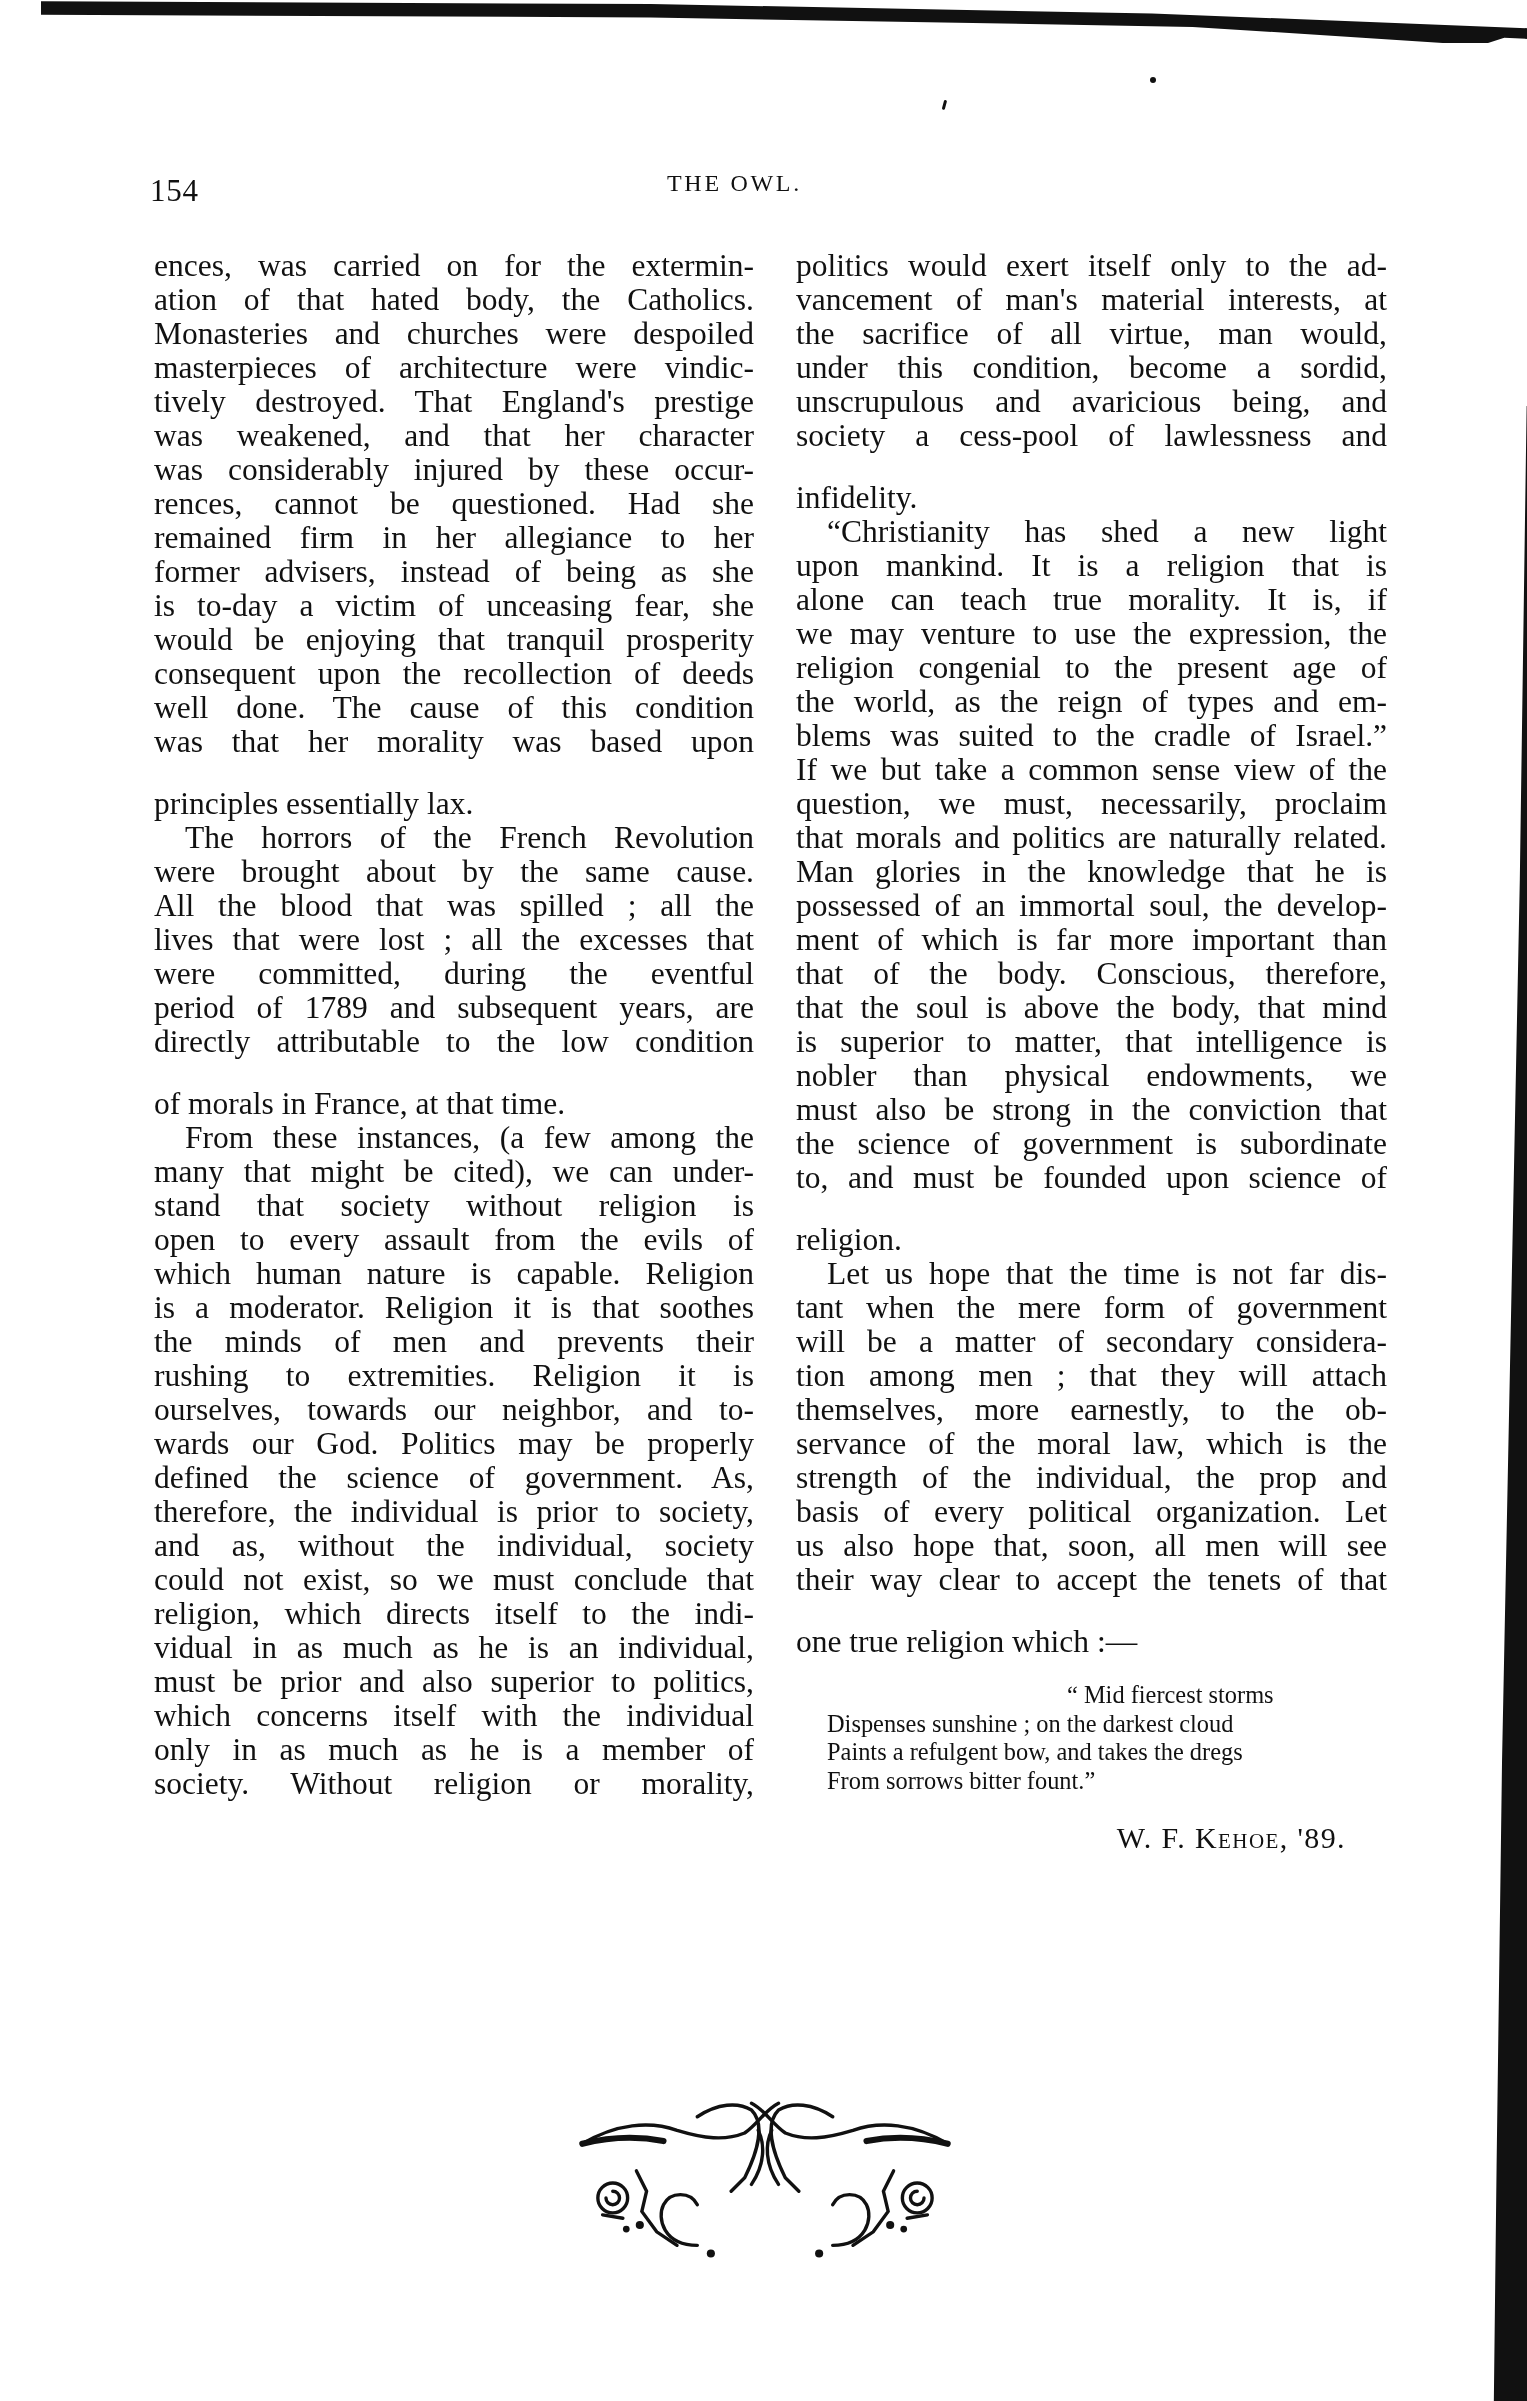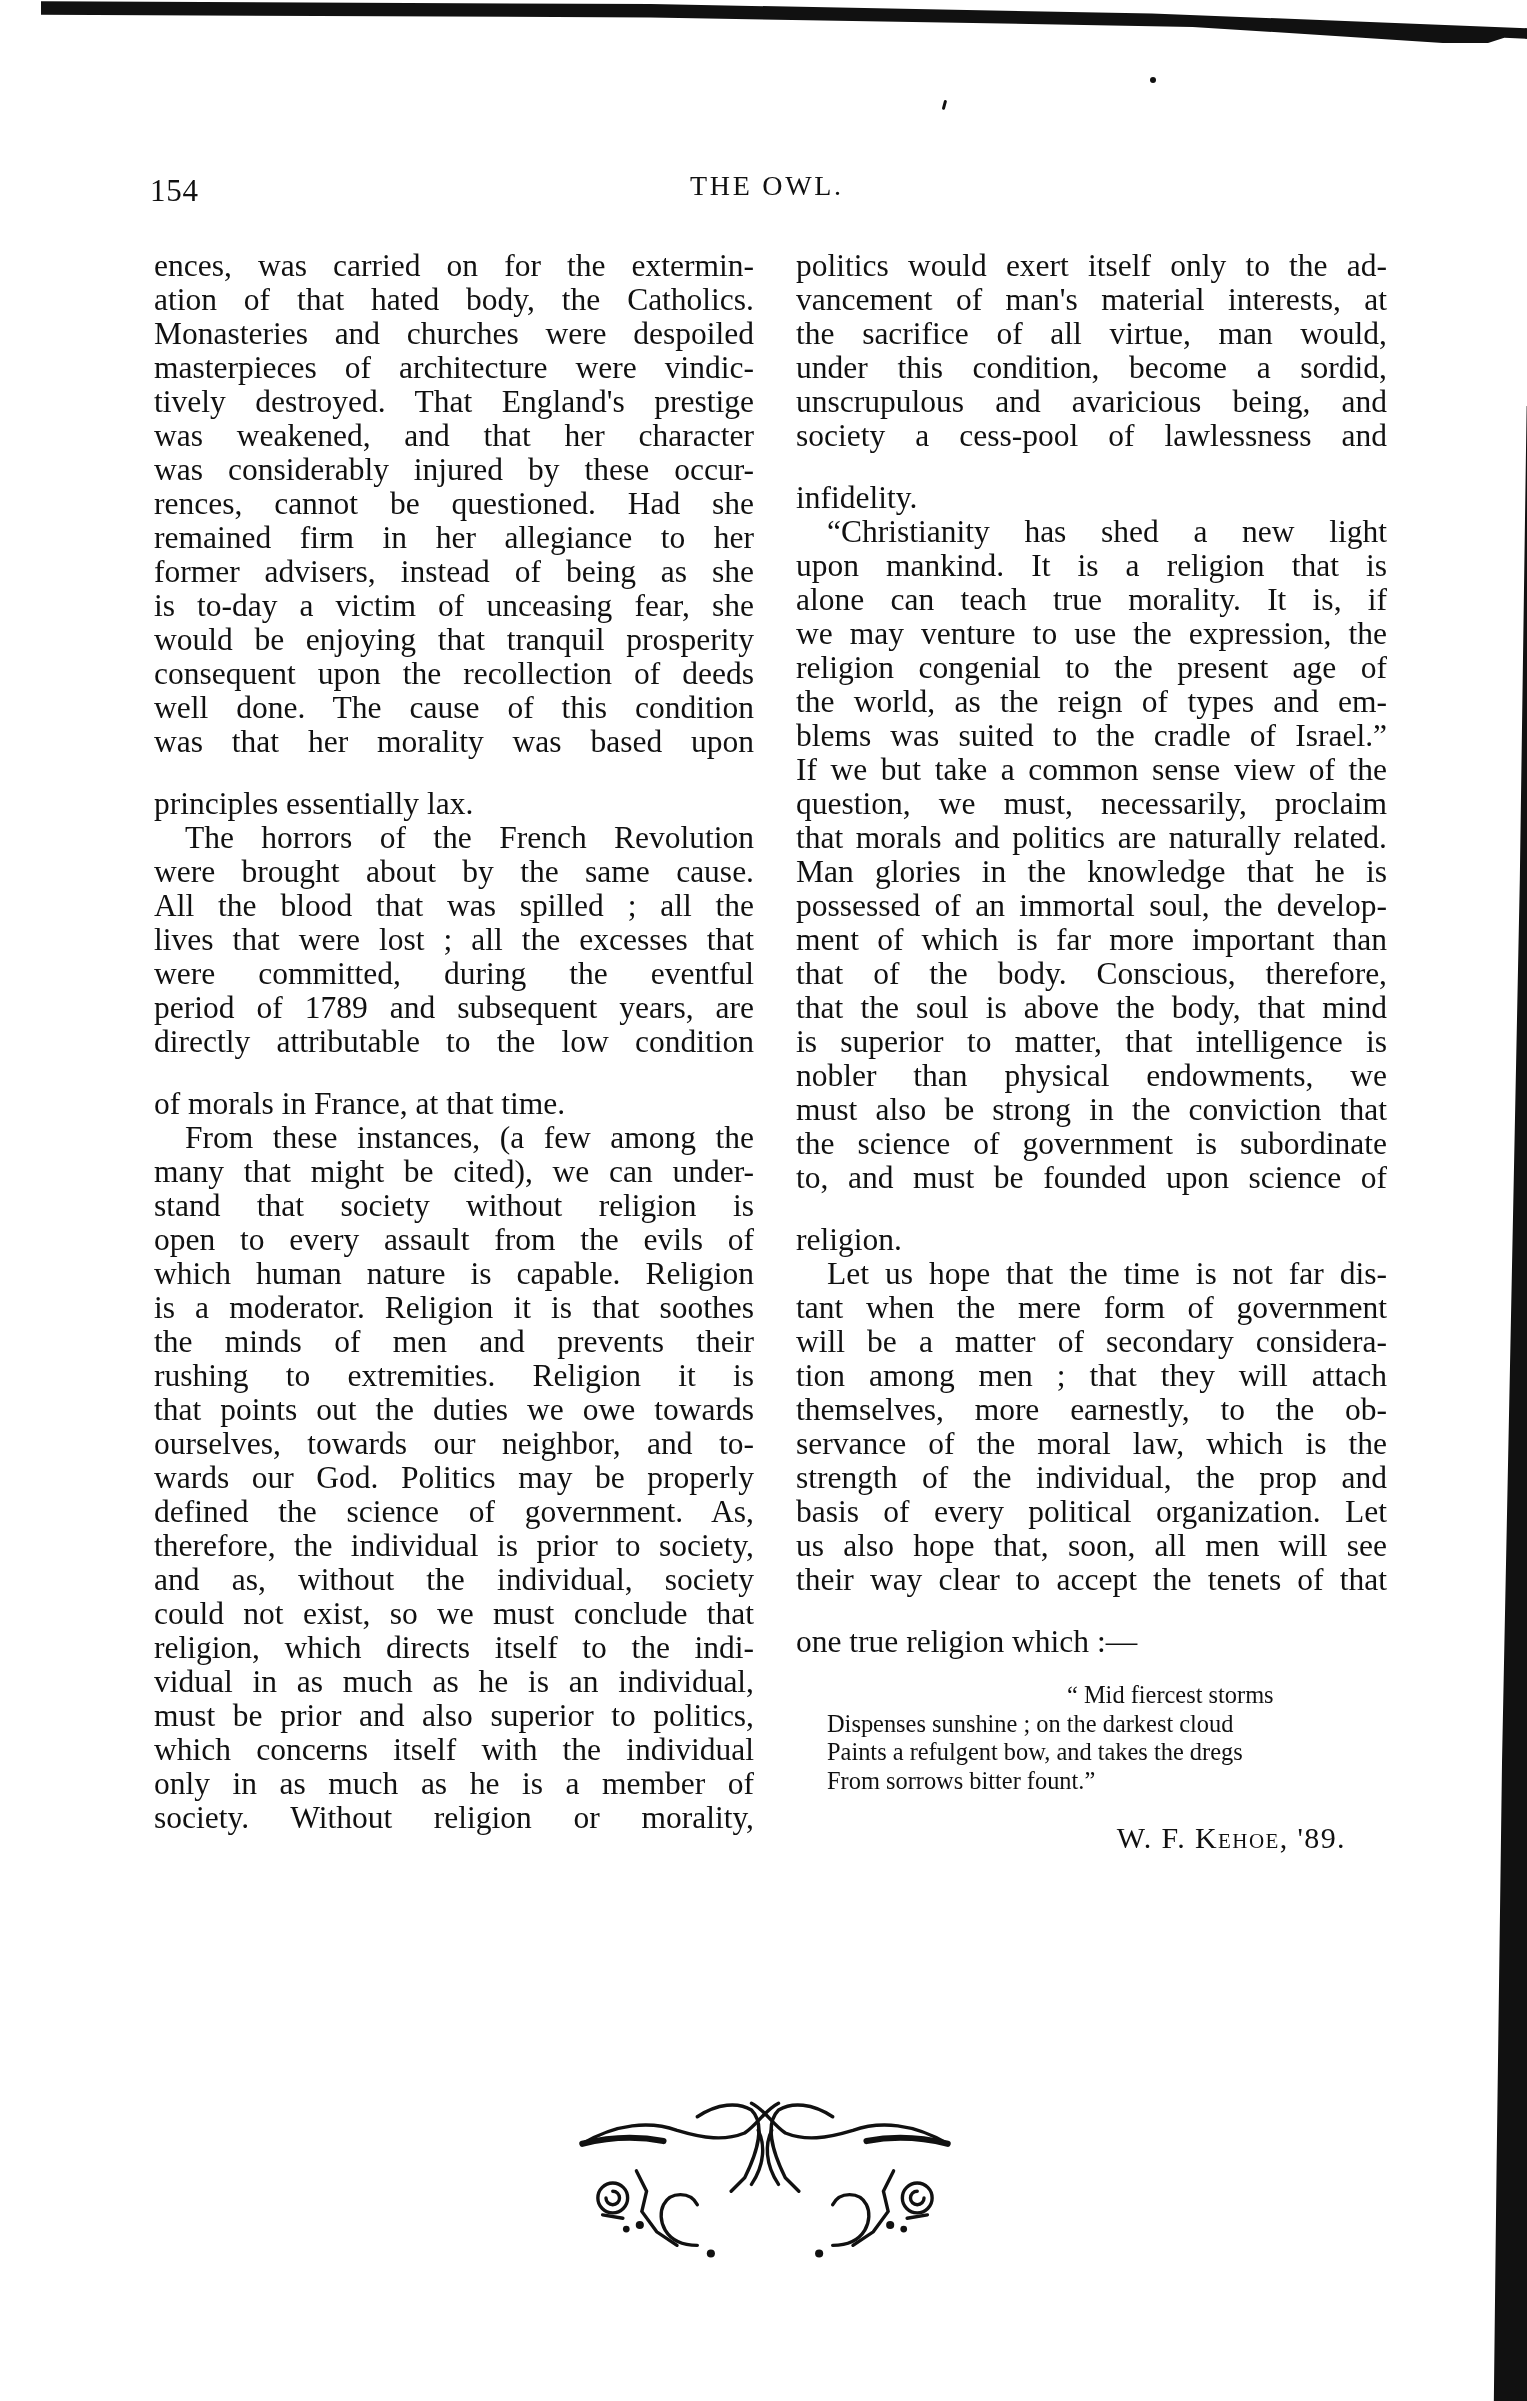--- a/index.html
+++ b/index.html
@@ -3,21 +3,21 @@
 <meta charset="utf-8">
 <style>
   html, body { margin: 0; padding: 0; background: #ffffff; }
   body { width: 1528px; height: 2401px; position: relative; overflow: hidden;
          font-family: "Liberation Serif", "DejaVu Serif", serif; color: #111111; }
   .top-rule { position: absolute; left: 41px; top: 0; width: 1487px; height: 43px; }
   .edge-wedge { position: absolute; right: 0; top: 406px; width: 41px; height: 1995px; }
   .speck { position: absolute; background: #111; border-radius: 50%; }
   .running-head { position: absolute; top: 169px; left: 0; width: 1520px; height: 47px; }
   .page-number { position: absolute; left: 150px; top: 4.1px; font-size: 31px; letter-spacing: 0.7px; }
-  .journal-title { position: absolute; left: 690px; top: 1.4px; font-size: 28px; letter-spacing: 2.7px; }
+  .journal-title { position: absolute; left: 667px; top: 1.4px; font-size: 24px; letter-spacing: 2.7px; }
   .column { position: absolute; top: 249px; font-size: 31.5px; line-height: 34px; text-align: justify; }
   .col-left { left: 154px; width: 600px; }
   .col-right { left: 796px; width: 591px; }
   .column p { margin: 0; text-indent: 0; }
   .line { display: block; text-align: justify; text-align-last: justify; white-space: nowrap; height: 34px; }
   .line.last { text-align-last: left; margin-top: 28px; }
   .poem { margin-top: 22px; font-size: 24.4px; line-height: 28.5px; padding-left: 31px; }
   .poem .pl { display: block; white-space: nowrap; }
   .poem .pl.first { padding-left: 240px; }
   .signature { margin-top: 26px; text-align: right; padding-right: 41px; font-size: 30px; letter-spacing: 1.4px; }
@@ -72,21 +72,20 @@
     </p>
     <p>
       <span class="line" style="text-indent: 31px;">From these instances, (a few among the</span>
       <span class="line">many that might be cited), we can under-</span>
       <span class="line">stand that society without religion is</span>
       <span class="line">open to every assault from the evils of</span>
       <span class="line">which human nature is capable. Religion</span>
       <span class="line">is a moderator. Religion it is that soothes</span>
       <span class="line">the minds of men and prevents their</span>
       <span class="line">rushing to extremities. Religion it is</span>
-      <span class="line">that points out the duties we owe towards</span>
       <span class="line">ourselves, towards our neighbor, and to-</span>
       <span class="line">wards our God. Politics may be properly</span>
       <span class="line">defined the science of government. As,</span>
       <span class="line">therefore, the individual is prior to society,</span>
       <span class="line">and as, without the individual, society</span>
       <span class="line">could not exist, so we must conclude that</span>
       <span class="line">religion, which directs itself to the indi-</span>
       <span class="line">vidual in as much as he is an individual,</span>
       <span class="line">must be prior and also superior to politics,</span>
       <span class="line">which concerns itself with the individual</span>

